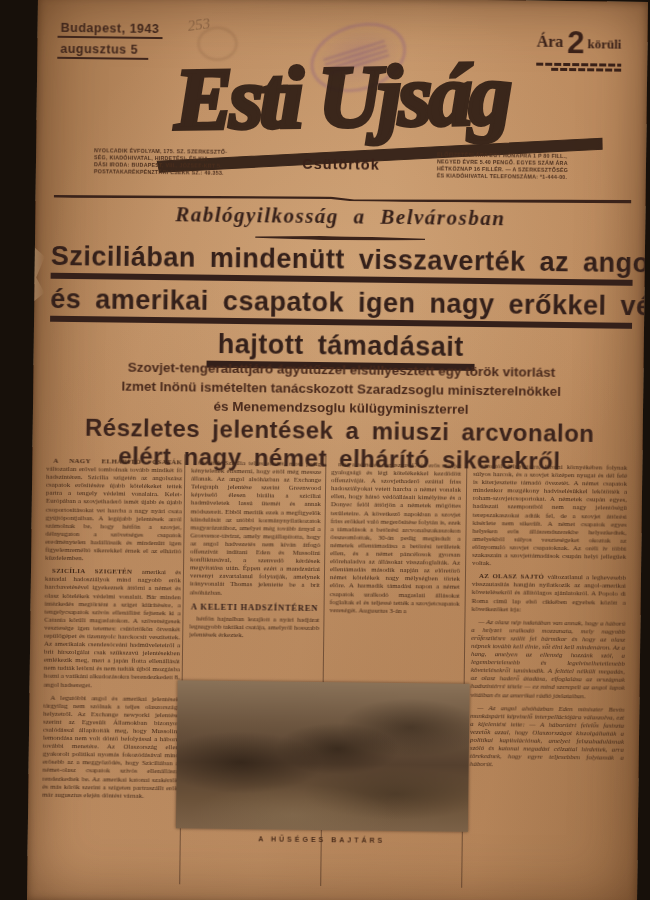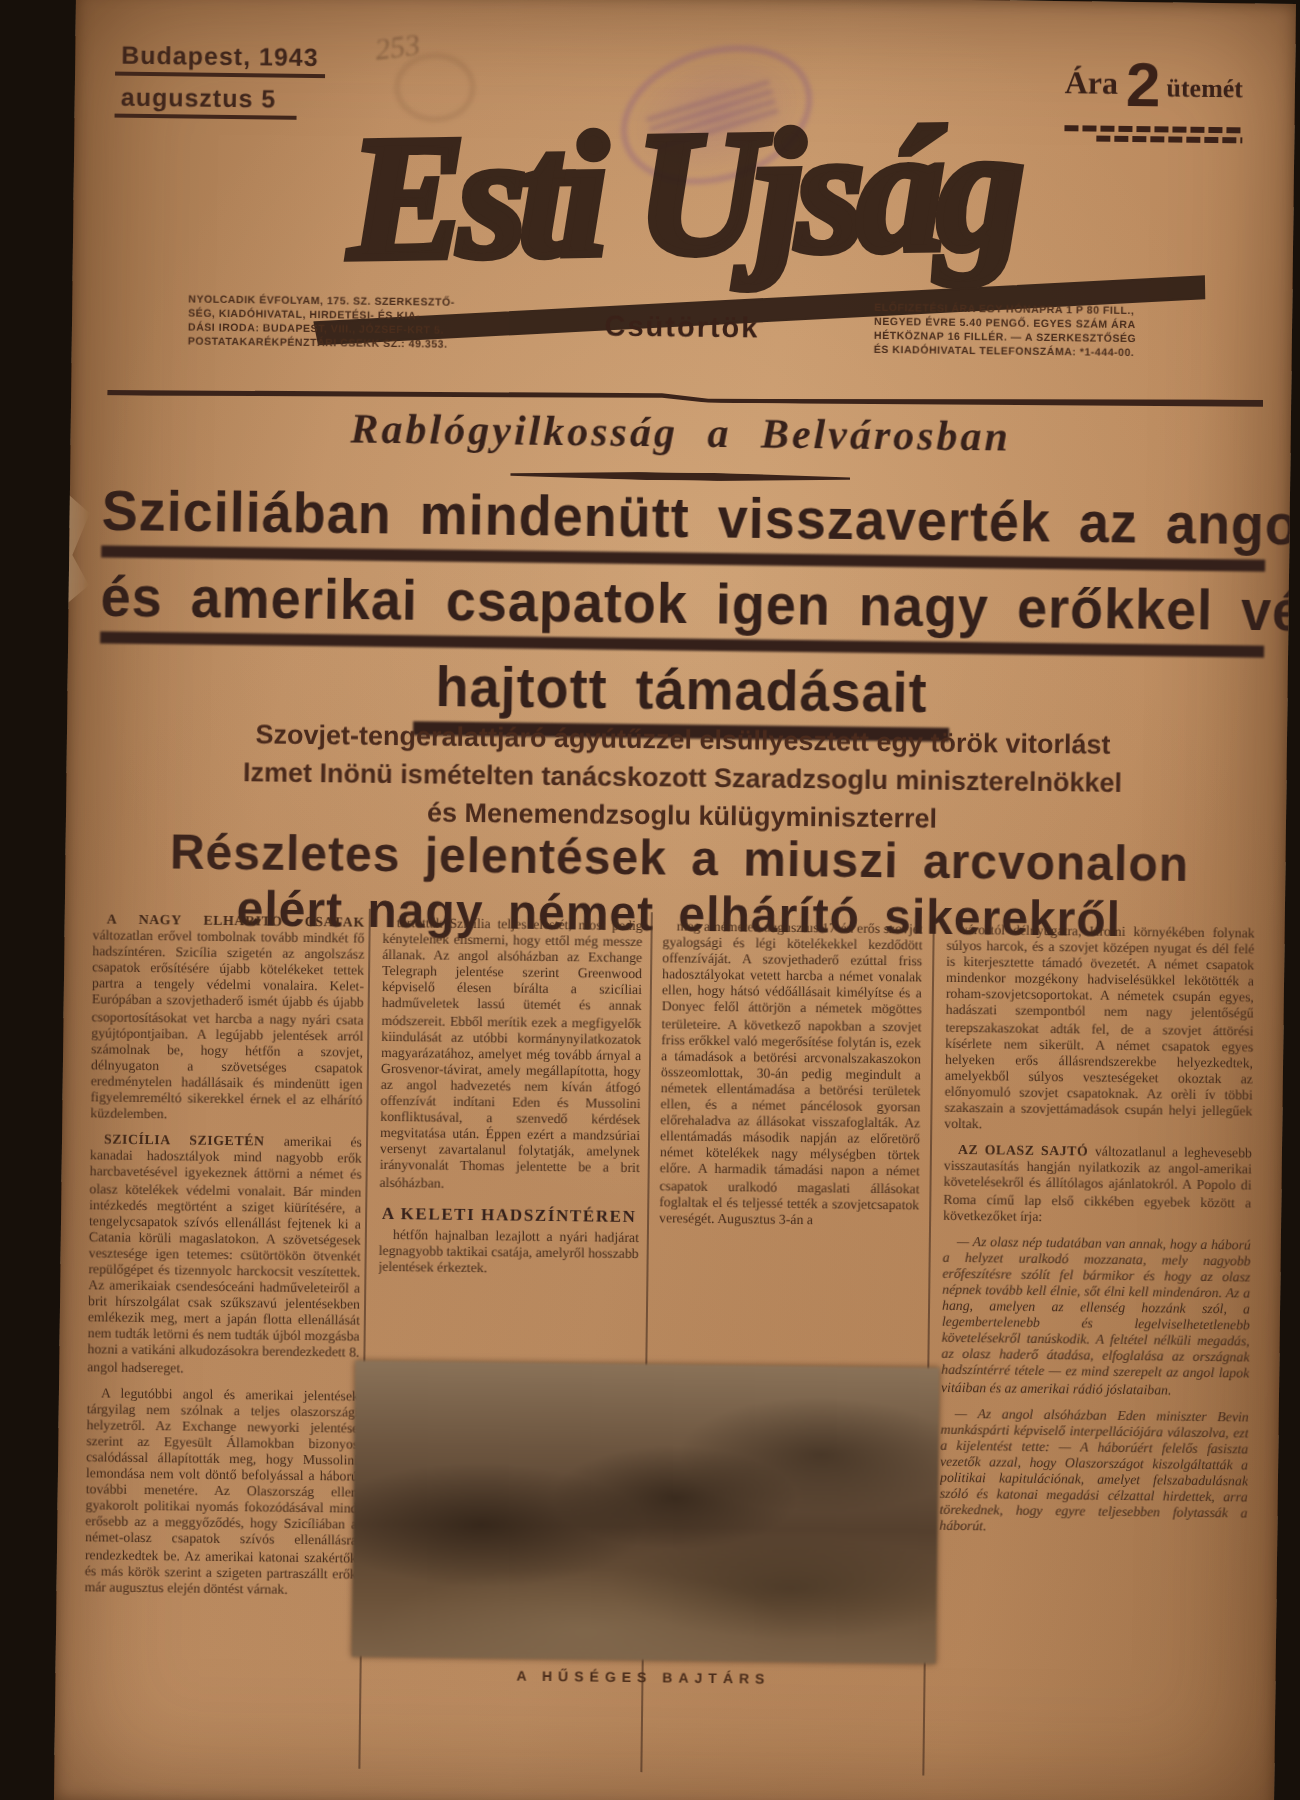--- a/index.html
+++ b/index.html
@@ -117,21 +117,21 @@
   <div class="tear"></div>
 
   <div class="dateblock">
     <span class="dline">Budapest, 1943</span><br>
     <span class="dline2">augusztus 5</span>
   </div>
 
   <div class="price">
     <span class="p1">Ára</span>
     <span class="p2">2</span>
-    <span class="p3">ütemét</span>
+    <span class="p3">körüli</span>
     <div class="price-bar"></div>
     <div class="price-bar"></div>
   </div>
 
   <svg class="masthead-svg" viewBox="0 0 610 150">
     <g transform="rotate(-1.6 305 90)" fill="#2f1e15" stroke="#2f1e15" opacity="0.92">
       <text x="305" y="100" text-anchor="middle" font-family="Liberation Serif, serif" font-style="italic" font-weight="bold" font-size="88" letter-spacing="-4" stroke-width="4">Esti Ujság</text>
       <polygon points="120,132 565,116 565,127 122,143" stroke-width="1"></polygon>
     </g>
   </svg>

